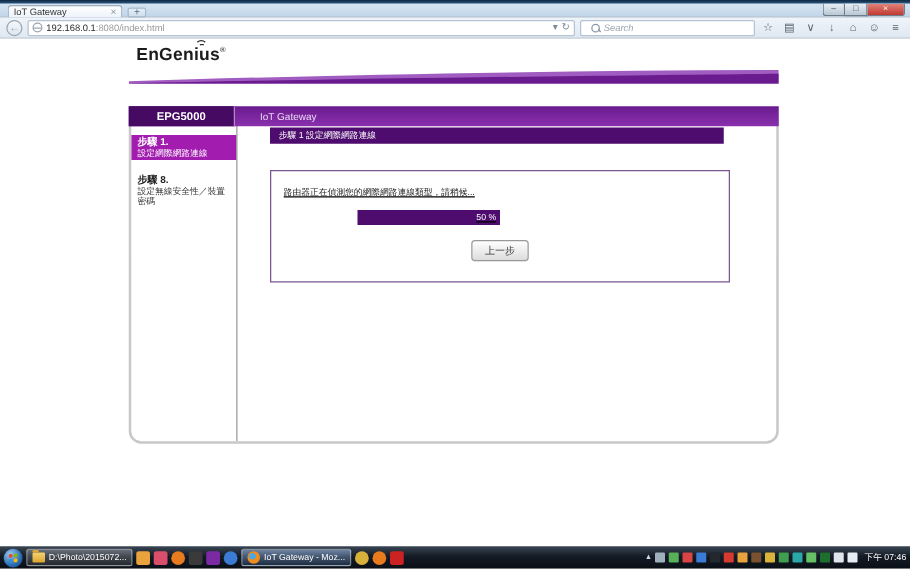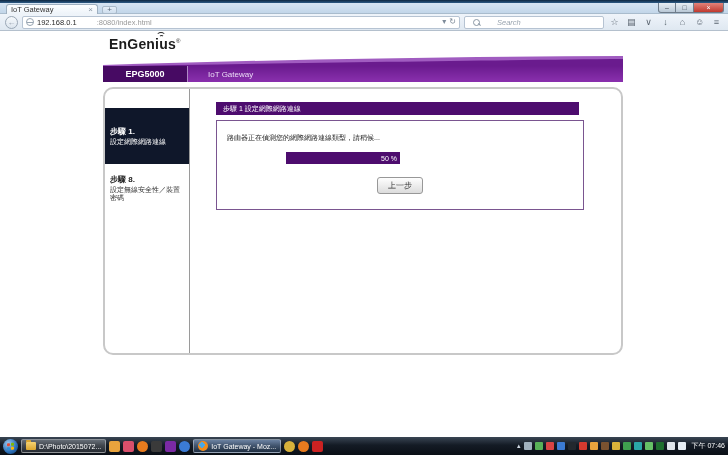--- a/index.html
+++ b/index.html
@@ -32,24 +32,24 @@
     border-bottom:1px solid #b4c0cd; display:flex; align-items:center; padding:0 5px; gap:4px; }
   .nav-back { width:13px; height:13px; border-radius:50%; border:1px solid #9aa7b5;
     background:linear-gradient(#f6f9fc,#dce5ee); color:#8d99a6; font-size:8px;
     line-height:11px; text-align:center; }
   .urlbar { flex:0 0 438px; height:13px; background:#fff; border:1px solid #b6c3d2;
     border-radius:2px; display:flex; align-items:center; padding:0 3px; gap:3px; }
   .globe { width:8px; height:8px; border:1px solid #98a5b2; border-radius:50%; position:relative; }
   .globe:before { content:""; position:absolute; left:0; right:0; top:3px; border-top:1px solid #98a5b2; }
   .url-text { font-size:7.5px; white-space:nowrap; overflow:hidden; flex:1; }
   .url-host { color:#2b2b2b; }
-  .url-rest { color:#9a9a9a;margin-left:20px; }
+  .url-rest { color:#9a9a9a; }
   .url-ico { font-size:8px; color:#7e8b99; line-height:10px; }
   .searchbox { flex:0 0 140px; height:13px; background:#fff; border:1px solid #b6c3d2;
-    border-radius:2px; display:flex; align-items:center; padding:0 8px; gap:17px; }
+    border-radius:2px; display:flex; align-items:center; padding:0 8px; gap:3px; }
   .mag { width:7px; height:7px; position:relative; }
   .mag:before { content:""; position:absolute; left:0; top:0; width:5px; height:5px;
     border:1px solid #8a97a4; border-radius:50%; }
   .mag:after { content:""; position:absolute; left:5px; top:5px; width:3px;
     border-top:1px solid #8a97a4; transform:rotate(45deg); }
   .search-input { border:none; outline:none; flex:1; font-size:7.5px; font-style:italic;
     color:#444; background:transparent; font-family:"Liberation Sans", sans-serif; min-width:0; }
   .search-input::placeholder { color:#9aa5b0; }
   .tool-ico { width:13px; text-align:center; font-size:9px; color:#5a6570; line-height:15px; }
 
@@ -60,39 +60,39 @@
   .logo-text { font-size:14px; font-weight:bold; color:#1b1b1b; letter-spacing:0.2px; }
   .logo-reg { font-size:6px; vertical-align:super; color:#1b1b1b; }
   .wifi-arcs { position:absolute; left:52px; top:1px; width:12px; height:7px; overflow:hidden; }
   .wifi-arcs i { position:absolute; border:1px solid #2a2a2a; border-radius:50%;
     border-bottom-color:transparent; border-left-color:transparent; border-right-color:transparent; }
   .arc1 { left:1px; top:0; width:10px; height:10px; }
   .arc2 { left:3.5px; top:3px; width:5px; height:5px; }
 
   .banner { position:relative; width:520px; height:27px; }
   .banner svg { position:absolute; left:0; top:0; width:520px; height:11px; display:block; }
-  .banner-bar { position:absolute; left:0; top:10px; width:520px; height:16px;
+  .banner-bar { position:absolute; left:0; top:29px; width:520px; height:16px;
     background:linear-gradient(180deg,#6a1b8e,#8a30ae); display:flex; align-items:center; }
   .banner-model { width:85px; height:16px; background:#470a63; border-right:1px solid #b089c7;
     color:#fff; font-weight:bold; font-size:9px; text-align:center; line-height:16px; }
   .banner-product { color:#ead9f5; font-size:8px; padding-left:20px; }
 
   .main-box { margin-top:4px; width:520px; height:268px; border:2px solid #c8c8c8;
     border-radius:10px; display:flex; overflow:hidden; background:#fff; }
   .sidebar { width:85px; border-right:1px solid #9a9a9a; padding-top:19px; }
   .step { padding:3px 5px; margin-bottom:7px; }
   .step-title { font-size:8px; font-weight:bold; color:#222; }
   .step-label { font-size:7px; color:#333; margin-top:1px; line-height:8px; }
-  .step.active { background:#0f172a; padding:18px 5px; }
+  .step.active { background:#a21caf; padding:0 5px; }
   .step.active .step-title, .step.active .step-label { color:#fff; }
 
   .main-pane { flex:1; padding:13px 0 0 26px; }
   .pane-header { width:363px; height:13px; background:#4d0c6e; color:#fff;
     font-size:7px; line-height:13px; padding-left:7px; }
-  .pane-box { margin-top:5px; width:368px; height:90px; border:1px solid #7a5590; }
+  .pane-box { margin-top:21px; width:368px; height:90px; border:1px solid #7a5590;text-decoration:underline; }
   .pane-msg { padding:12px 0 0 10px; font-size:7px; color:#222; }
   .progress-row { margin-top:9px; display:flex; justify-content:center; }
   .progress-track { width:228px; height:12px; }
   .progress-fill { height:100%; background:#4d0c6e; display:flex; align-items:center;
     justify-content:flex-end; color:#fff; font-size:7px; padding-right:3px; }
   .btn-row { margin-top:10px; text-align:center; }
   .back-btn { display:inline-block; padding:2px 10px; font-size:8px; color:#333;
     border:1px solid #989898; border-radius:3px; background:linear-gradient(#fefefe,#dcdcdc); }
 
   

